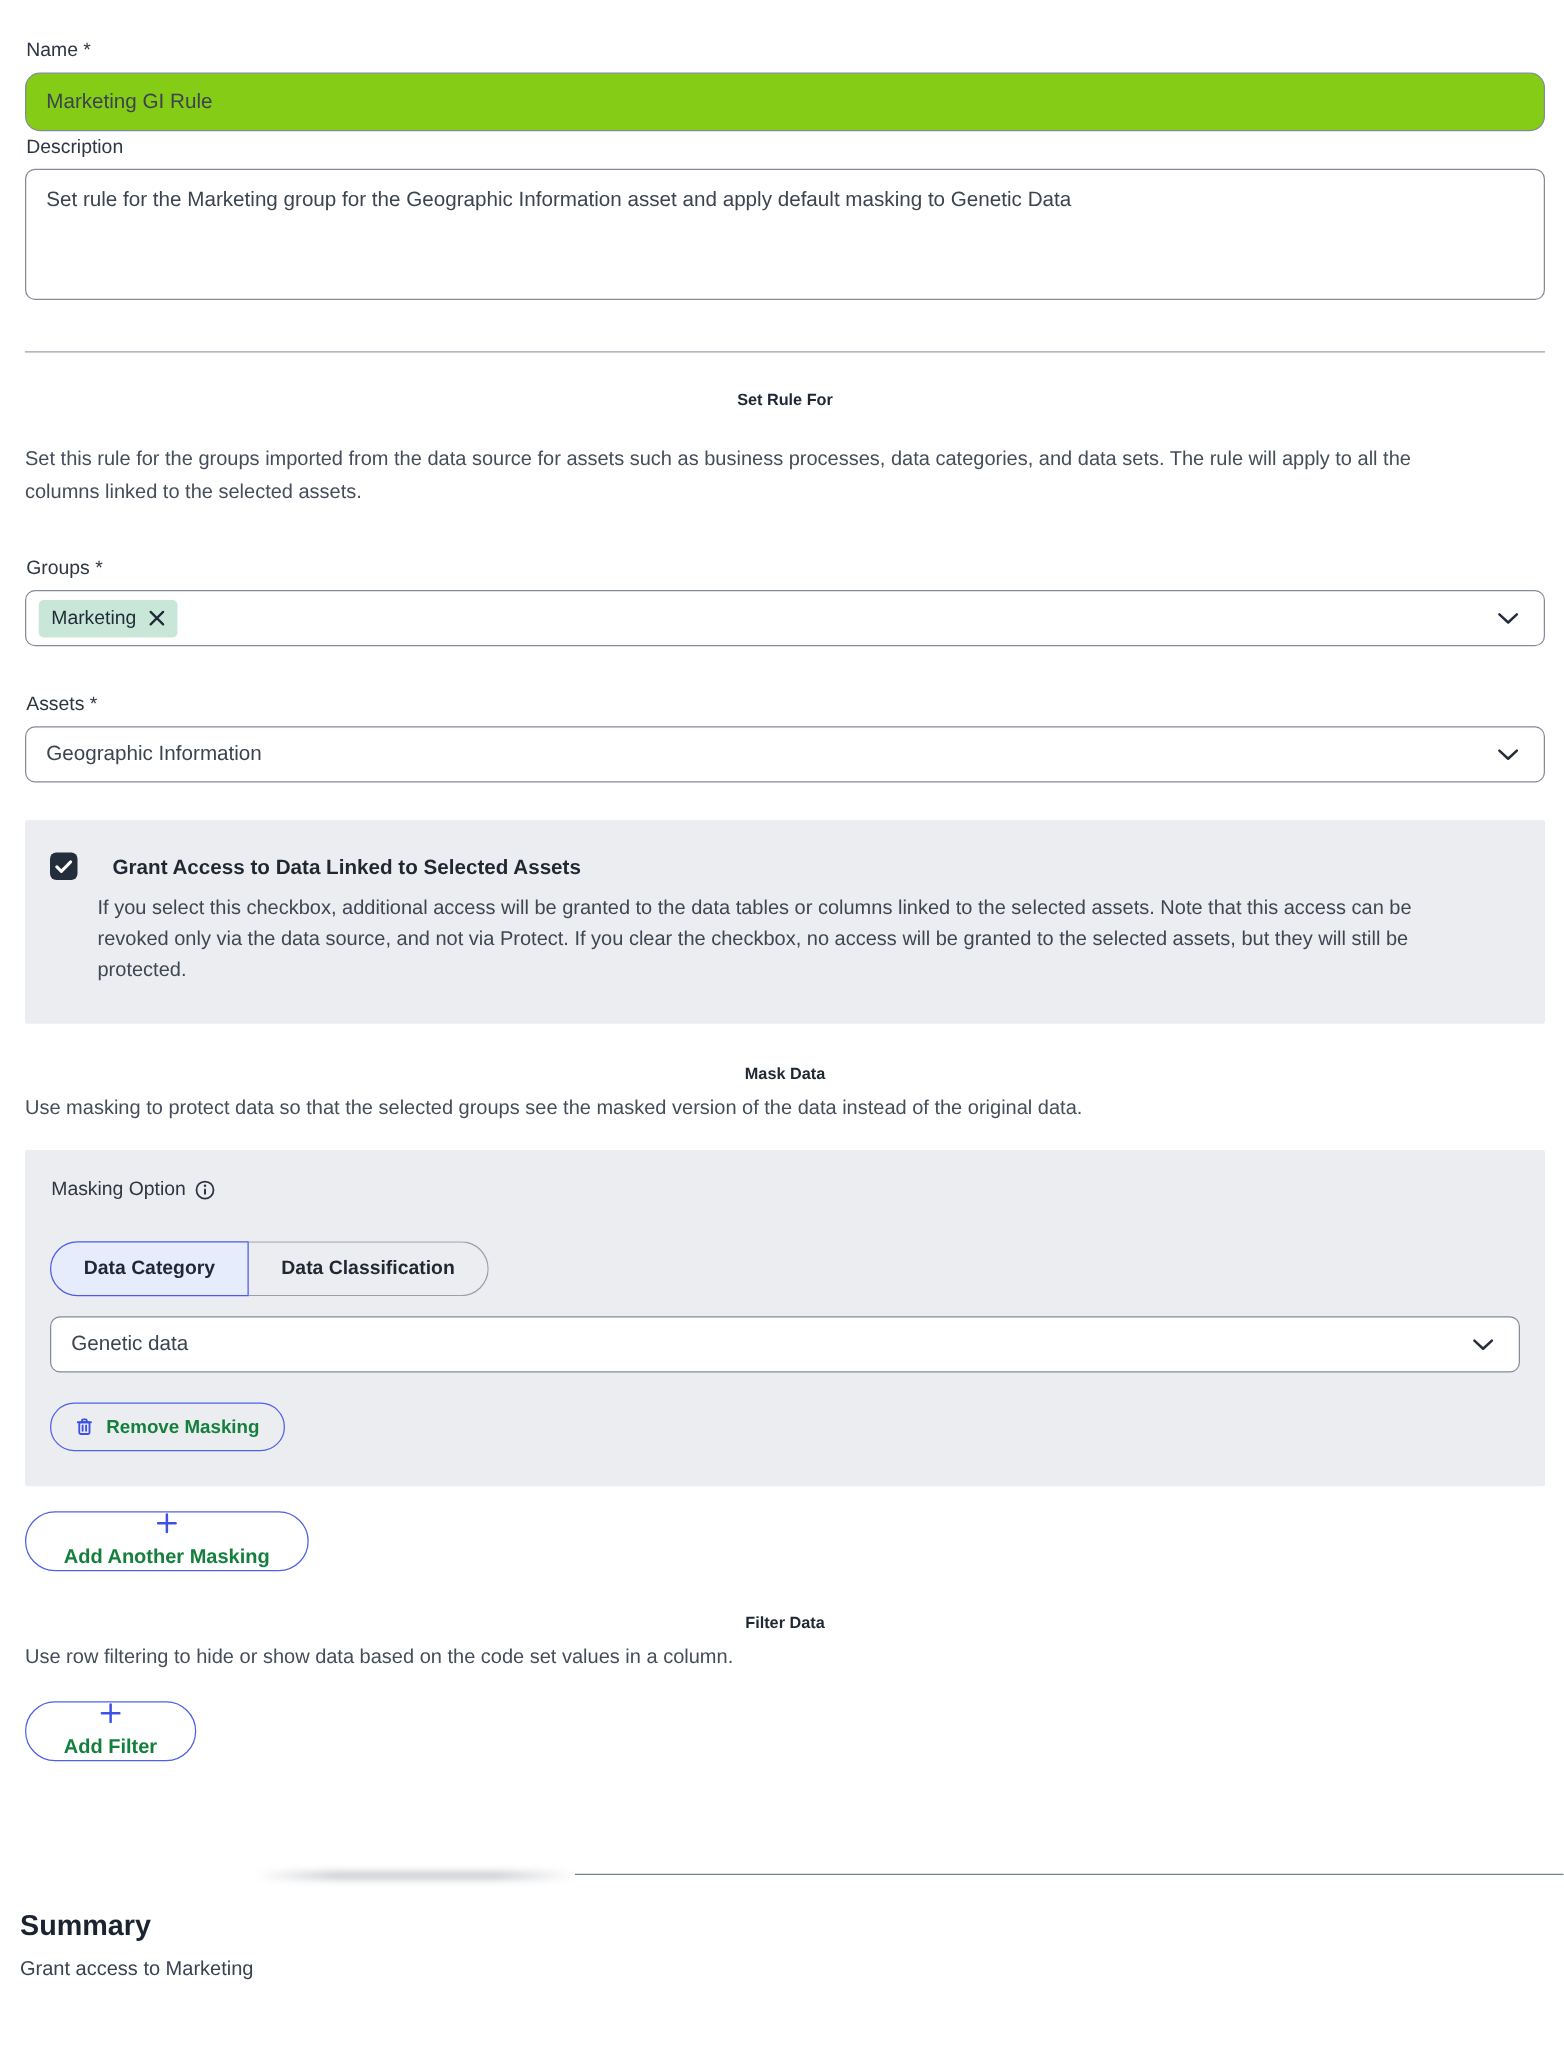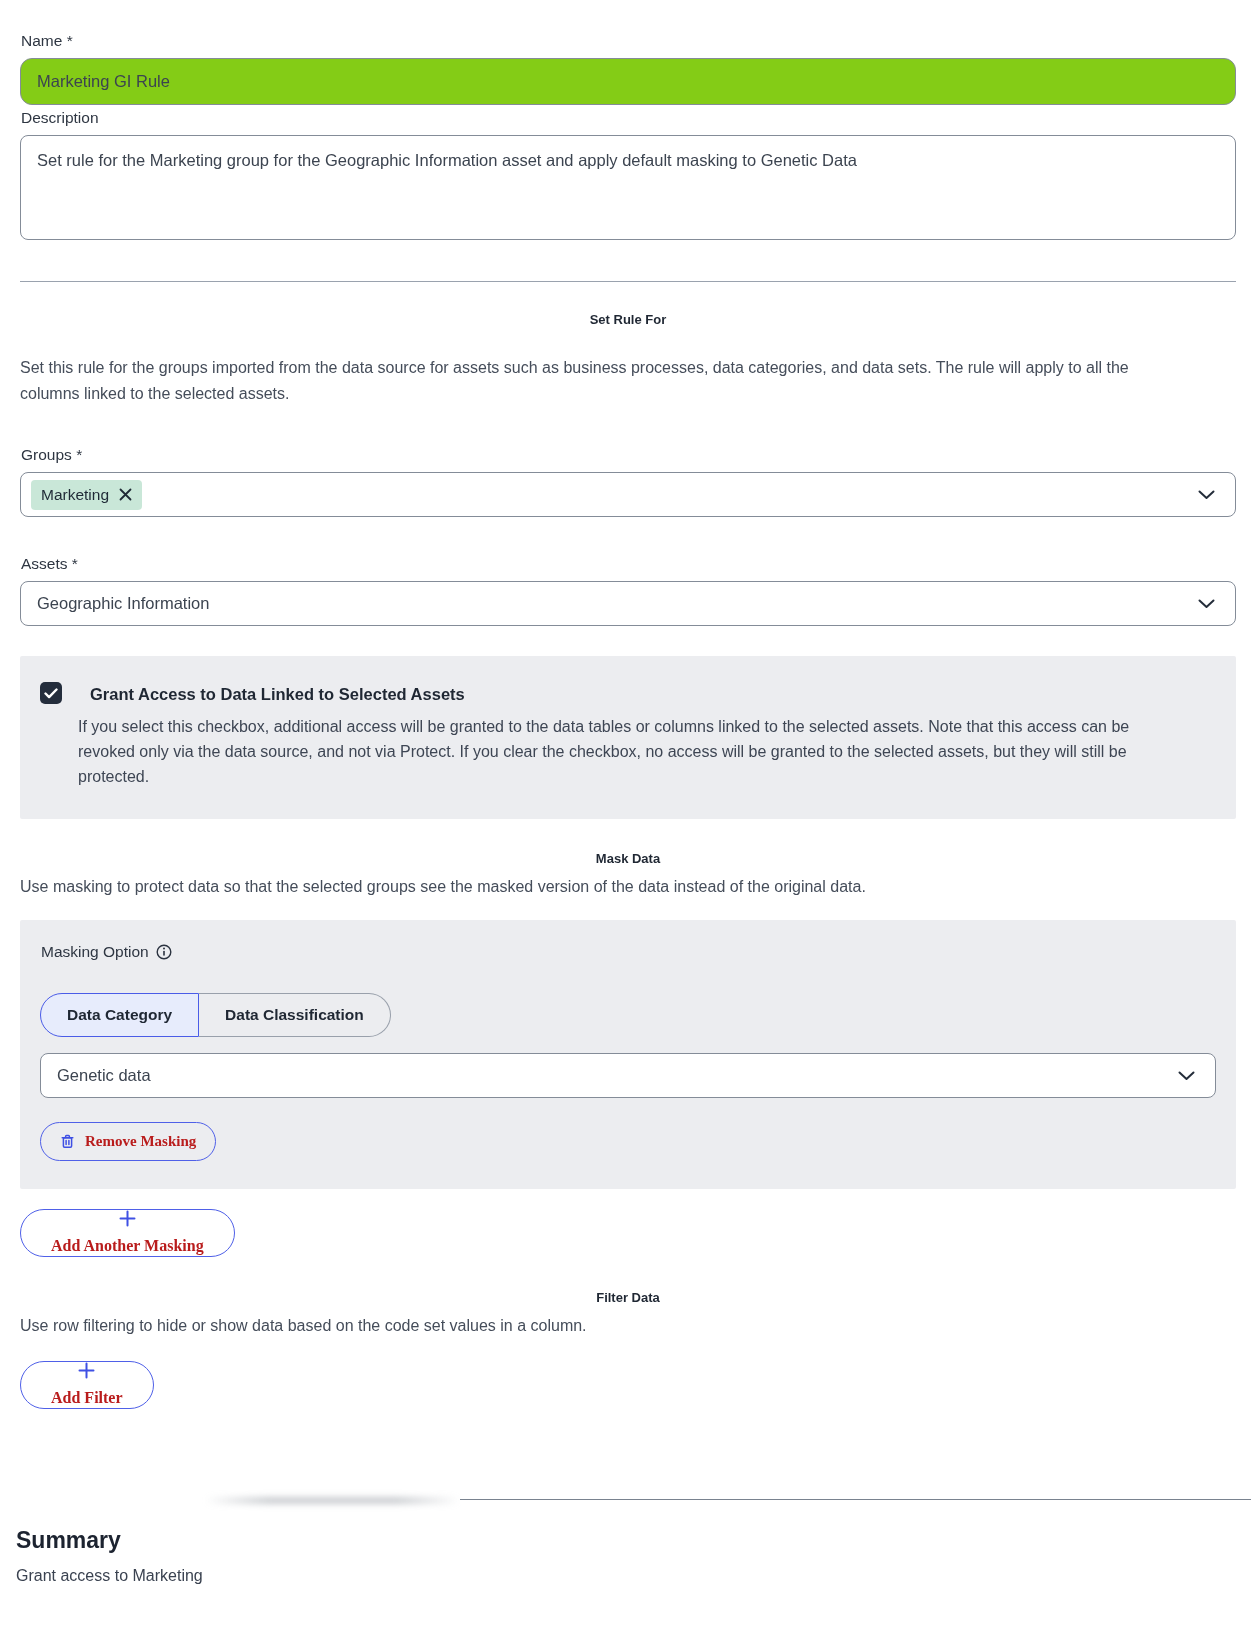--- a/index.html
+++ b/index.html
@@ -64,22 +64,22 @@
   .tab.selected {
     background:#e7ecfc; border:1px solid #4a5ce8; border-radius:22px 0 0 22px;
   }
   .tab.unselected {
     border:1px solid #99a0ab; border-left:none; border-radius:0 22px 22px 0;
   }
   .mask-select-2 { margin-top:16px; }
 
   .pill-btn {
     display:inline-flex; align-items:center; gap:10px; border:1px solid #4f60e8;
-    border-radius:999px; background:transparent; color:#b91c1c; font-weight:700;
-    cursor:pointer; font-family:Liberation Serif, serif;
+    border-radius:999px; background:transparent; color:#15803d; font-weight:700;
+    cursor:pointer; font-family:Liberation Sans, sans-serif;
   }
   .btn-remove { height:39px; padding:0 19px; font-size:15px; margin-top:24px; }
   .btn-large { height:48px; padding:0 30px; font-size:16px; background:#fff;flex-direction:column; }
   .btn-add-masking { margin:20px 0 0 0; }
   .btn-add-filter { margin:22px 0 0 0; }
 
   .filter-section { margin-top:33px; }
 
   .footer-divider { position:relative; height:10px; margin-top:88px; }
   .footer-divider .shadow-blob {

